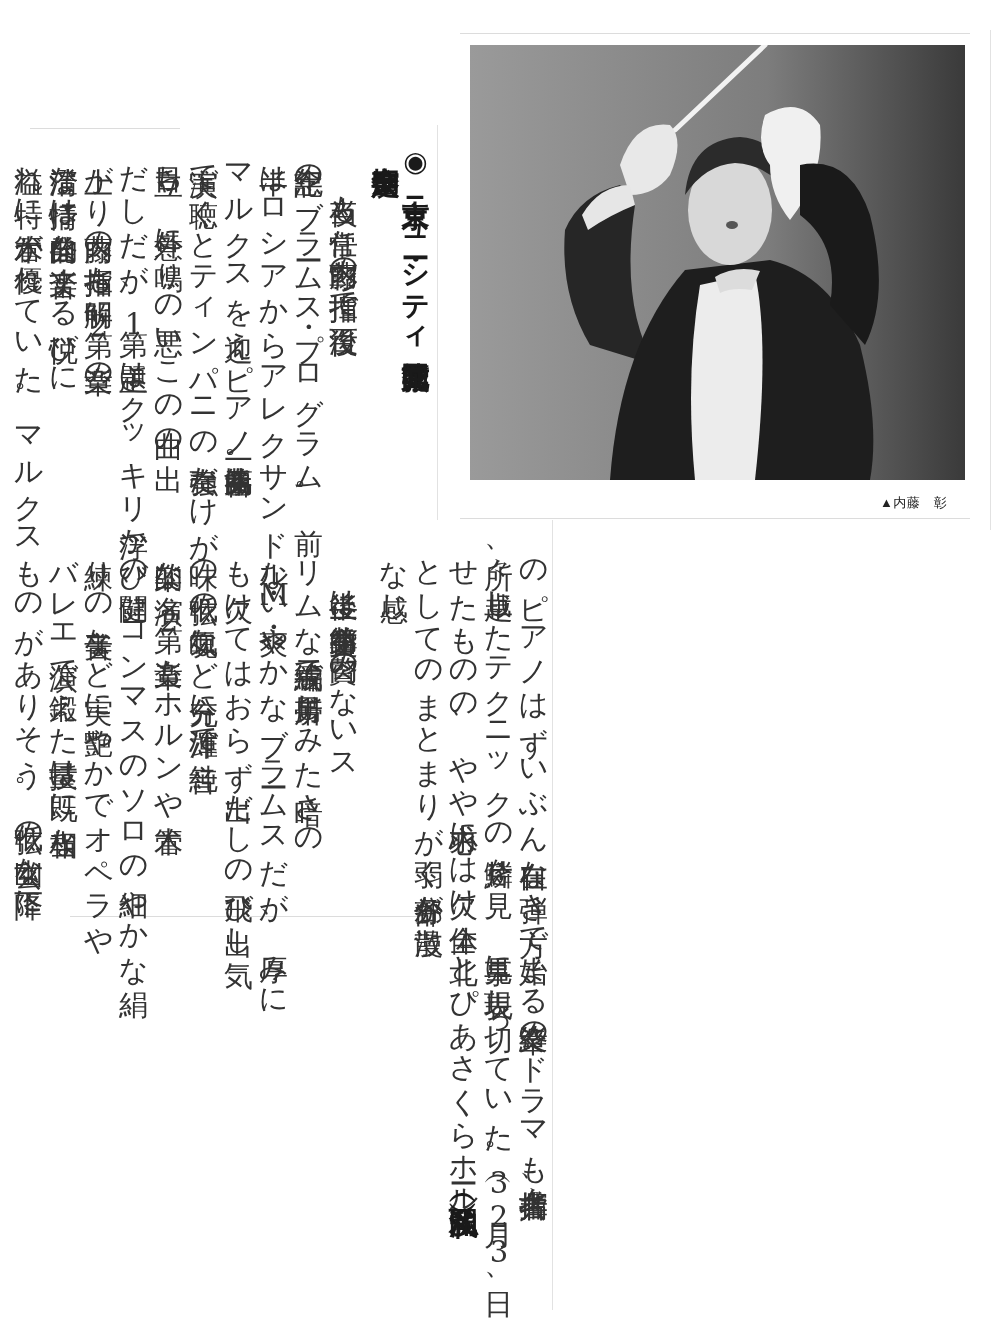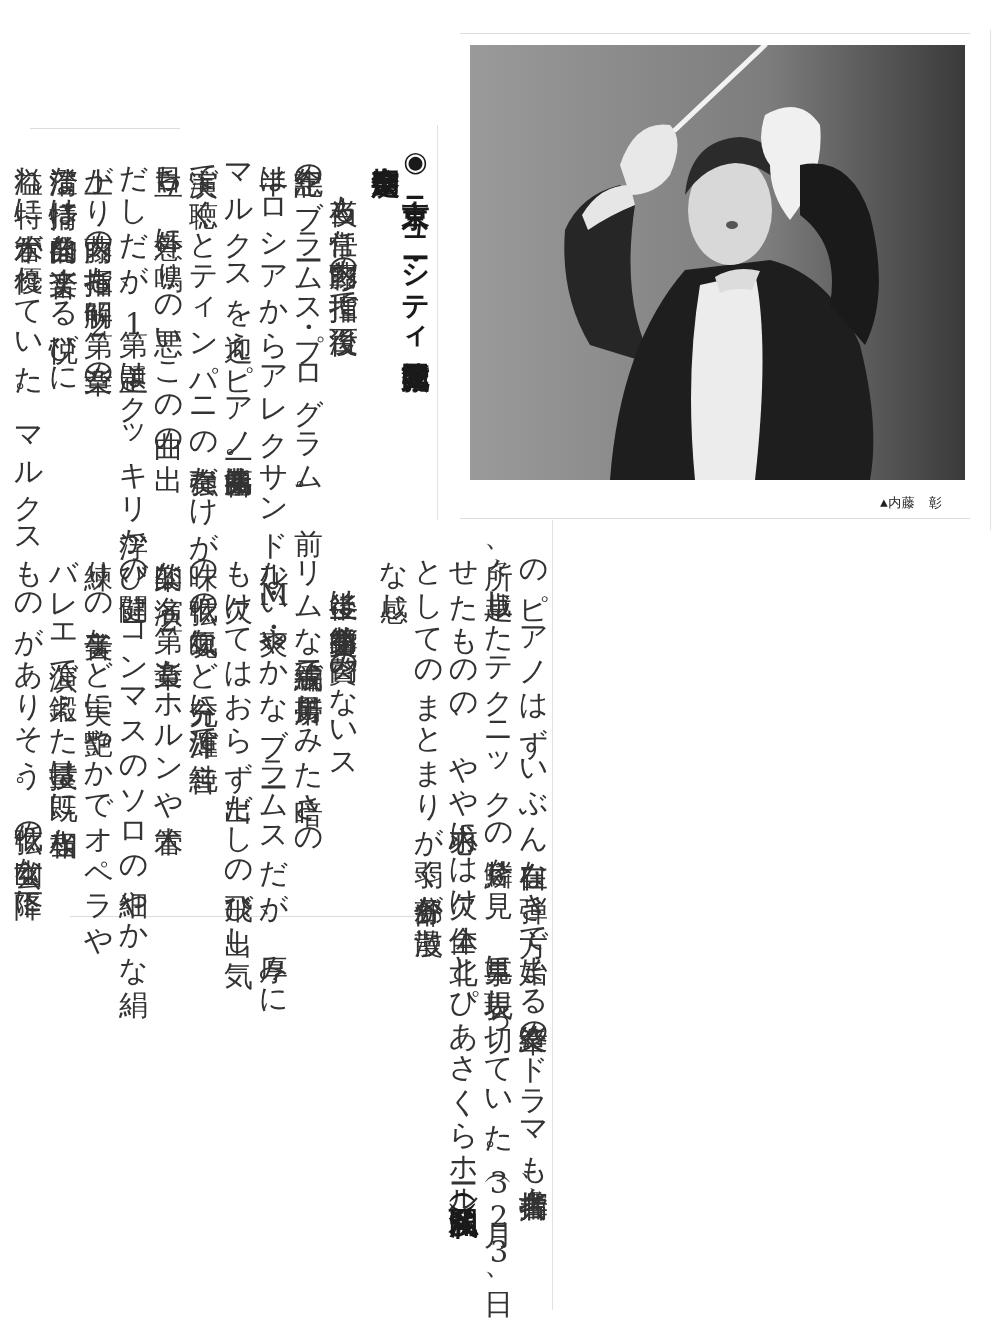--- a/index.html
+++ b/index.html
@@ -38,21 +38,21 @@
     }
 
     
     .photo {
       position: absolute; left: 470px; top: 45px; width: 495px; height: 435px;
       background: #8f8f8f; overflow: hidden;
     }
     .photo svg { display: block; }
     .caption {
       position: absolute; left: 880px; top: 494px;
-      font-family: Liberation Mono, monospace;
+      font-family: Liberation Serif, serif;
       font-size: 13px; color: #222; letter-spacing: 0.5px;
     }
   </style>
 </head>
 <body>
 
 <div class="rule-h" style="left:30px; top:128px; width:150px;"></div>
 <div class="rule-v" style="left:437px; top:125px; height:395px;"></div>
 <div class="rule-h" style="left:460px; top:33px; width:510px;"></div>
 <div class="rule-v" style="left:990px; top:30px; height:500px;"></div>

